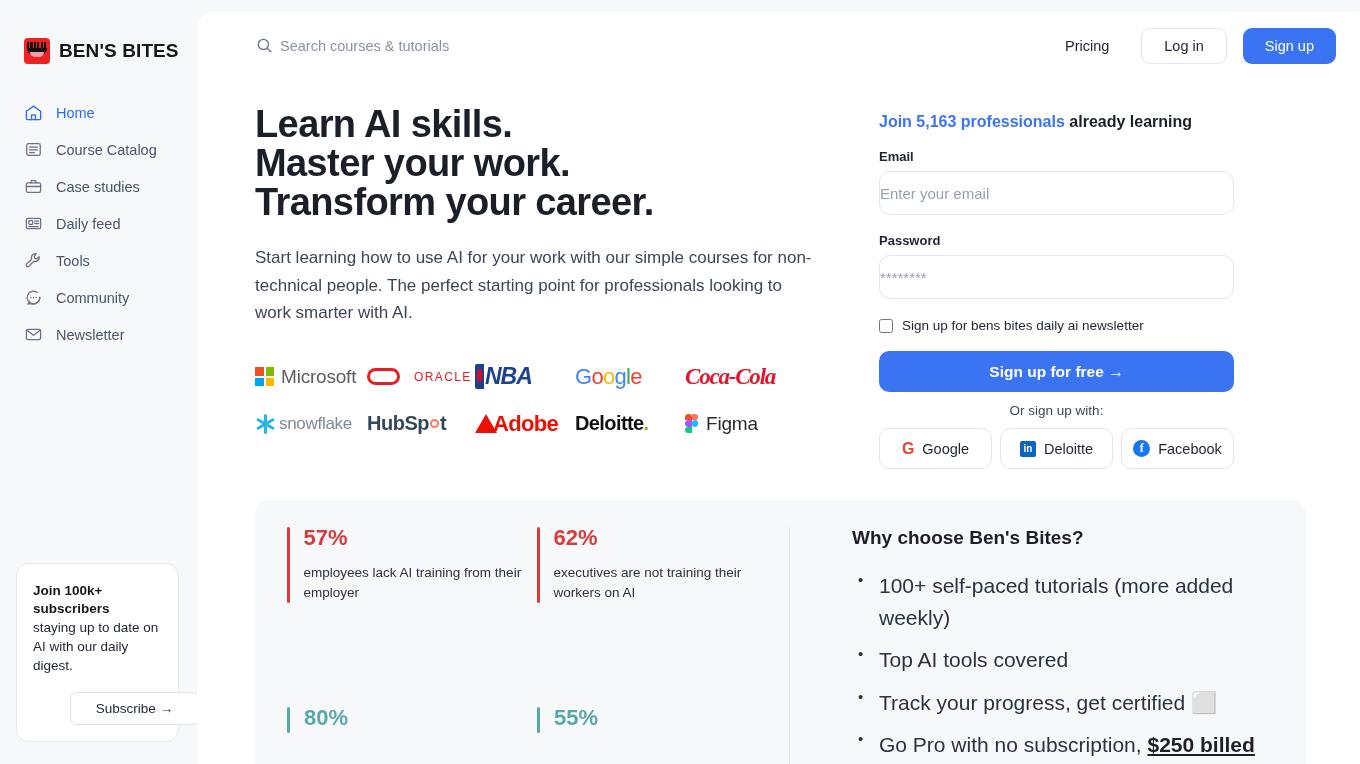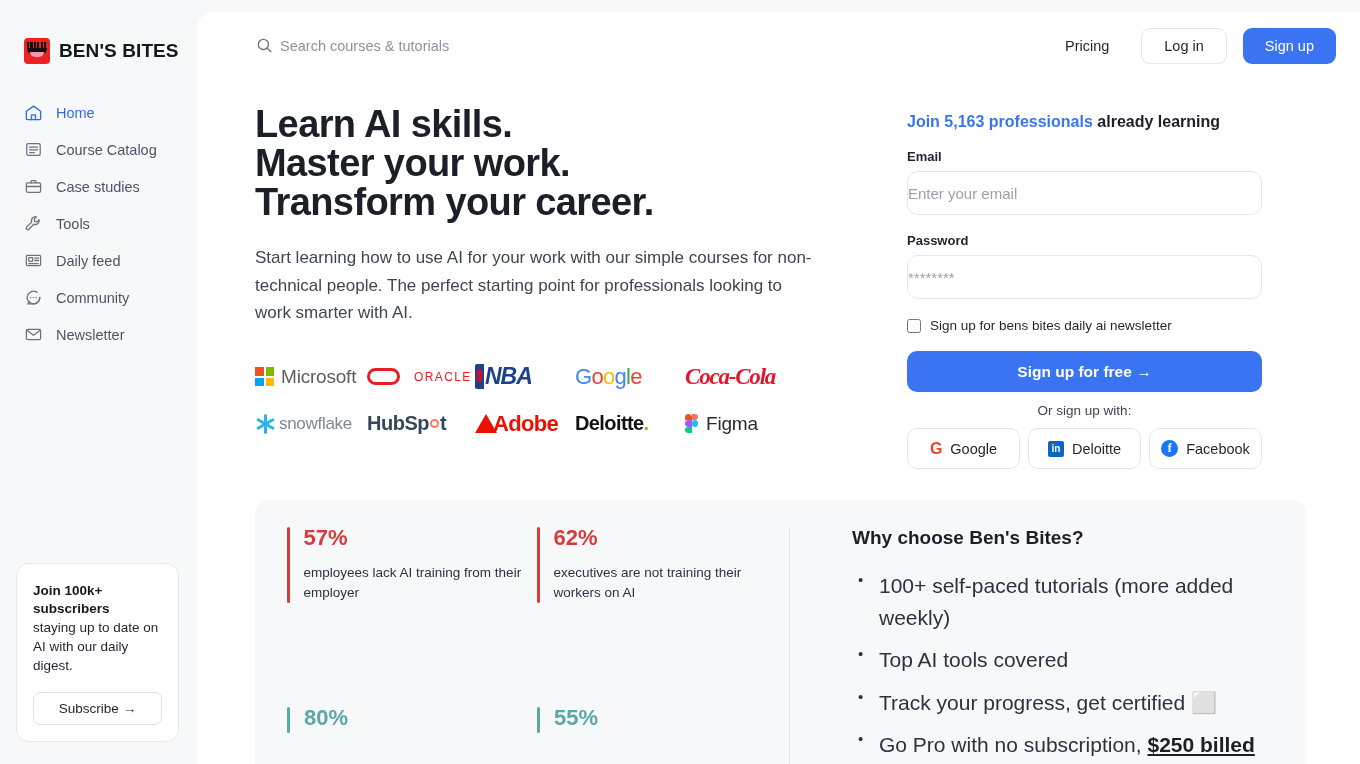--- a/index.html
+++ b/index.html
@@ -61,20 +61,21 @@
     background: #fff; border: 1px solid #e7e9ee; border-radius: 13px;
     padding: 18px 16px 16px 16px;
   }
   .sub-card .t { font-size: 13.5px; font-weight: bold; line-height: 1.35; color: #16181d; }
   .sub-card .d { font-size: 13.5px; line-height: 1.4; color: #1f2430; margin-top: 1px; }
   .sub-btn {
     margin-top: 16px; display: block; width: 100%;
     background: #fff; border: 1px solid #dfe2e8; border-radius: 7px;
     padding: 8px 14px; font-size: 13.5px; color: #1f2430; cursor: pointer;
     font-family: inherit;
+    margin-left: 37px;
   }
 
   
   .main {
     flex: 1; background: #ffffff;
     border-top-left-radius: 17px;
     margin-top: 12px;
     position: relative; overflow: hidden;
   }
 
@@ -95,21 +96,21 @@
     background: #fff; border: 1px solid #e3e6ec; border-radius: 9px;
     padding: 9px 22px; font-size: 14.5px; color: #1f2430; cursor: pointer;
     font-family: inherit;
   }
   .btn-signup {
     background: #3b74f2; border: none; border-radius: 9px;
     padding: 10px 22px; font-size: 14.5px; color: #fff; cursor: pointer;
     font-family: inherit;
   }
 
-  .hero { display: flex; padding: 26px 54px 0 58px; gap: 52px; }
+  .hero { display: flex; padding: 26px 54px 0 58px; gap: 24px; }
   .hero-left { width: 600px; flex: 0 0 600px; }
   h1.headline {
     font-size: 38px; line-height: 1.03; font-weight: bold;
     letter-spacing: -0.6px; color: #1b2028;
   }
   .sub {
     margin-top: 22px; font-size: 17px; line-height: 1.6; color: #3d4654;
     max-width: 565px;
   }
   .logos { margin-top: 34px; }
@@ -263,35 +264,35 @@
         <span class="ico">
             <svg viewBox="0 0 24 24" fill="none" stroke="#6b7383" stroke-width="1.6" stroke-linecap="round">
               <rect x="3" y="7.5" width="18" height="12" rx="2"></rect>
               <path d="M9 7.5V5.5a1 1 0 0 1 1-1h4a1 1 0 0 1 1 1v2M3 12h18"></path>
             </svg>
           </span>
         <span>Case studies</span>
       </div>
       <div class="nav-item">
         <span class="ico">
-            <svg viewBox="0 0 24 24" fill="none" stroke="#6b7383" stroke-width="1.6" stroke-linecap="round" stroke-linejoin="round">
-              <path d="M15.5 3.5a5 5 0 0 0-5.8 6.6L3.6 16.2a2 2 0 1 0 2.8 2.8l6.1-6.1a5 5 0 0 0 6.6-5.8l-2.9 2.9-2.6-.7-.7-2.6z"></path>
-            </svg>
-          </span>
-        <span>Tools</span>
-      </div>
-      <div class="nav-item">
-        <span class="ico">
             <svg viewBox="0 0 24 24" fill="none" stroke="#6b7383" stroke-width="1.6" stroke-linecap="round">
               <rect x="3" y="5.5" width="18" height="13" rx="1.5"></rect>
               <rect x="6" y="8.5" width="5" height="4.5" rx="1"></rect>
               <path d="M13.5 9h5M13.5 12h5M6 16h12"></path>
             </svg>
           </span>
         <span>Daily feed</span>
+      </div>
+      <div class="nav-item">
+        <span class="ico">
+            <svg viewBox="0 0 24 24" fill="none" stroke="#6b7383" stroke-width="1.6" stroke-linecap="round" stroke-linejoin="round">
+              <path d="M15.5 3.5a5 5 0 0 0-5.8 6.6L3.6 16.2a2 2 0 1 0 2.8 2.8l6.1-6.1a5 5 0 0 0 6.6-5.8l-2.9 2.9-2.6-.7-.7-2.6z"></path>
+            </svg>
+          </span>
+        <span>Tools</span>
       </div>
       <div class="nav-item">
         <span class="ico">
             <svg viewBox="0 0 24 24" fill="none" stroke="#6b7383" stroke-width="1.6" stroke-linecap="round">
               <path d="M20 12a8 8 0 1 1-3.2-6.4"></path>
               <path d="M20 12a8 8 0 0 1-8 8H5l2-3.2"></path>
               <circle cx="8.6" cy="12" r=".9" fill="#6b7383" stroke="none"></circle>
               <circle cx="12" cy="12" r=".9" fill="#6b7383" stroke="none"></circle>
               <circle cx="15.4" cy="12" r=".9" fill="#6b7383" stroke="none"></circle>
             </svg>

